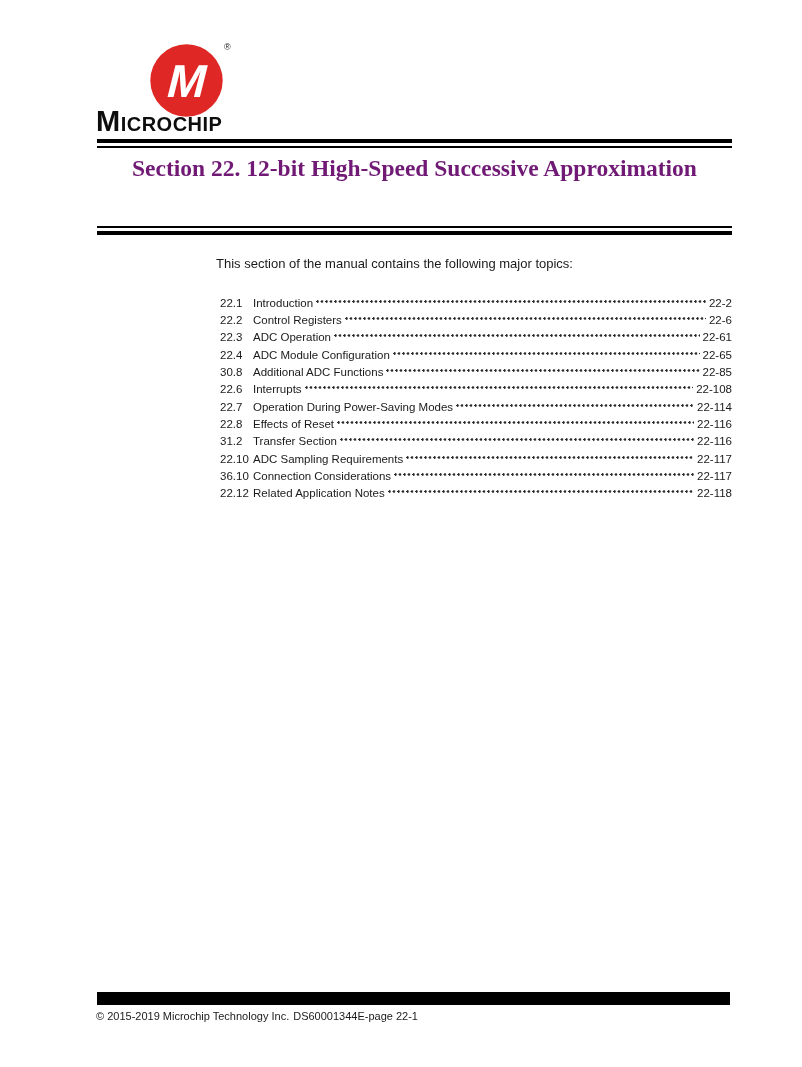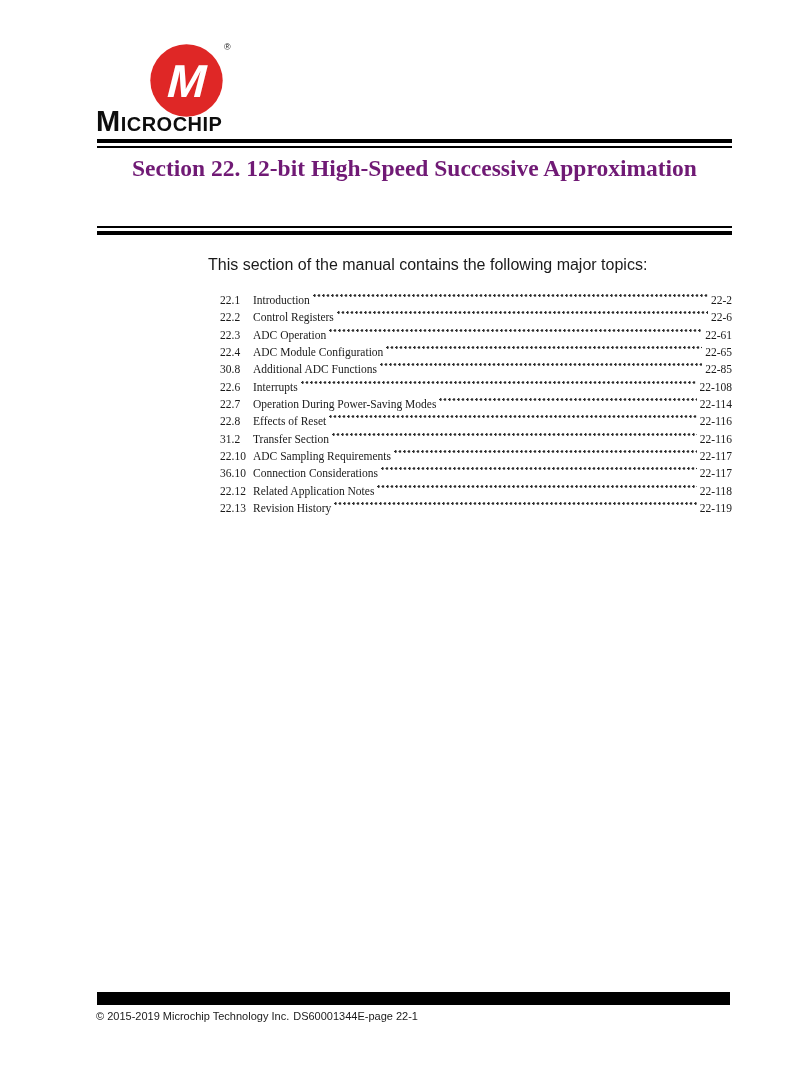--- a/index.html
+++ b/index.html
@@ -32,30 +32,30 @@
   .section-title {
     position:absolute; left:97px; top:153px; width:635px;
     text-align:center;
     font-family:"Liberation Serif", serif;
     font-weight:bold; font-size:23.5px; line-height:31px;
     color:#701a75;
   }
 
   
   .intro-line {
-    position:absolute; left:208px; top:256px;
-    font-size:16px; color:#1a1a1a;
+    position:absolute; left:216px; top:256px;
+    font-size:13px; color:#1a1a1a;
   }
 
   
   .toc {
     position:absolute; left:220px; top:294px; width:512px;
     font-size:11.5px; color:#1a1a1a;
   }
-  .toc-row { display:flex; align-items:flex-start; height:17.35px;font-family:Liberation Serif, serif; }
+  .toc-row { display:flex; align-items:center; height:17.35px; }
   .toc-num { flex:0 0 33px; white-space:nowrap; }
   .toc-title { white-space:nowrap; }
   .toc-leader {
     flex:1 1 auto; height:3px; margin:0 3px 3px 3px;
     background-image:radial-gradient(circle at 1.5px 1.5px, #2b2b2b 1.05px, transparent 1.45px);
     background-size:4.5px 3px; background-repeat:repeat-x;
   }
   .toc-page { white-space:nowrap; }
 
   
@@ -168,26 +168,20 @@
       <span class="toc-page">22-117</span>
     </div>
 
     <div class="toc-row">
       <span class="toc-num">22.12</span>
       <span class="toc-title">Related Application Notes</span>
       <span class="toc-leader"></span>
       <span class="toc-page">22-118</span>
     </div>
 
-    <div class="toc-row">
-      <span class="toc-num">22.13</span>
-      <span class="toc-title">Revision History</span>
-      <span class="toc-leader"></span>
-      <span class="toc-page">22-119</span>
-    </div>
   </div>
 
   <div class="footer-bar"></div>
   <div class="footer-text">
     <span>© 2015-2019 Microchip Technology Inc.</span><span>DS60001344E-page 22-1</span>
   </div>
 
 </div>
 
 </body></html>

